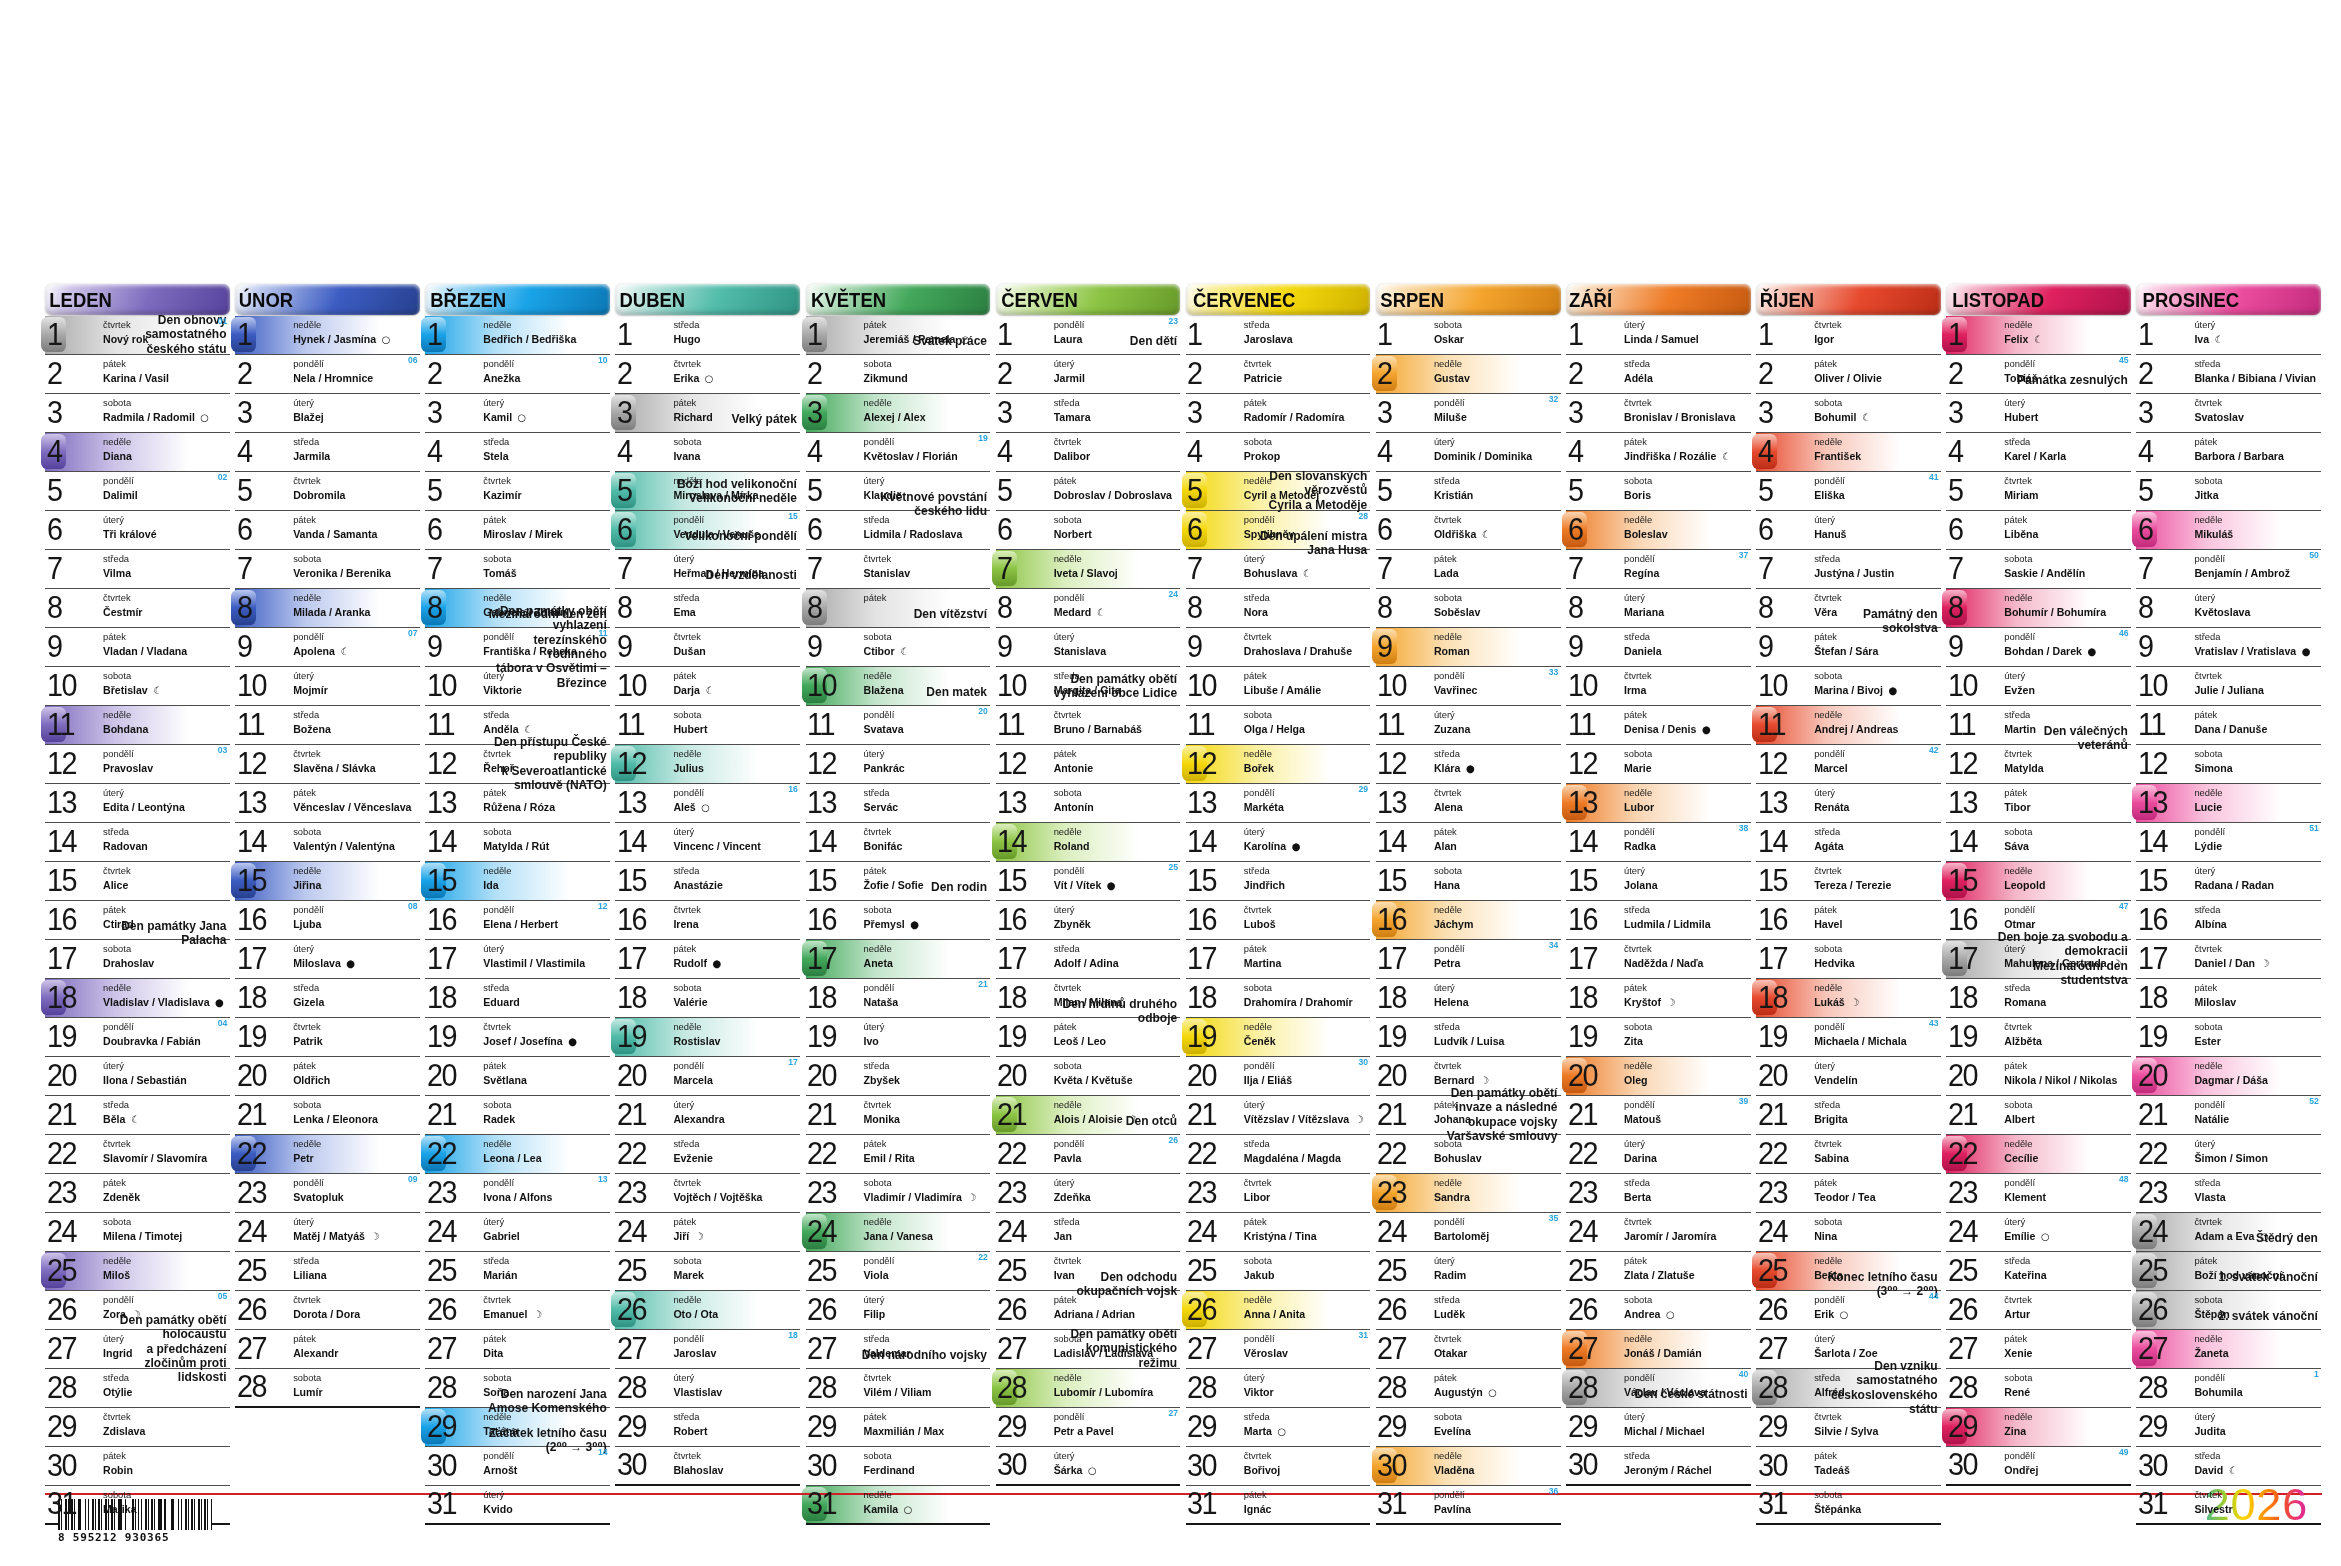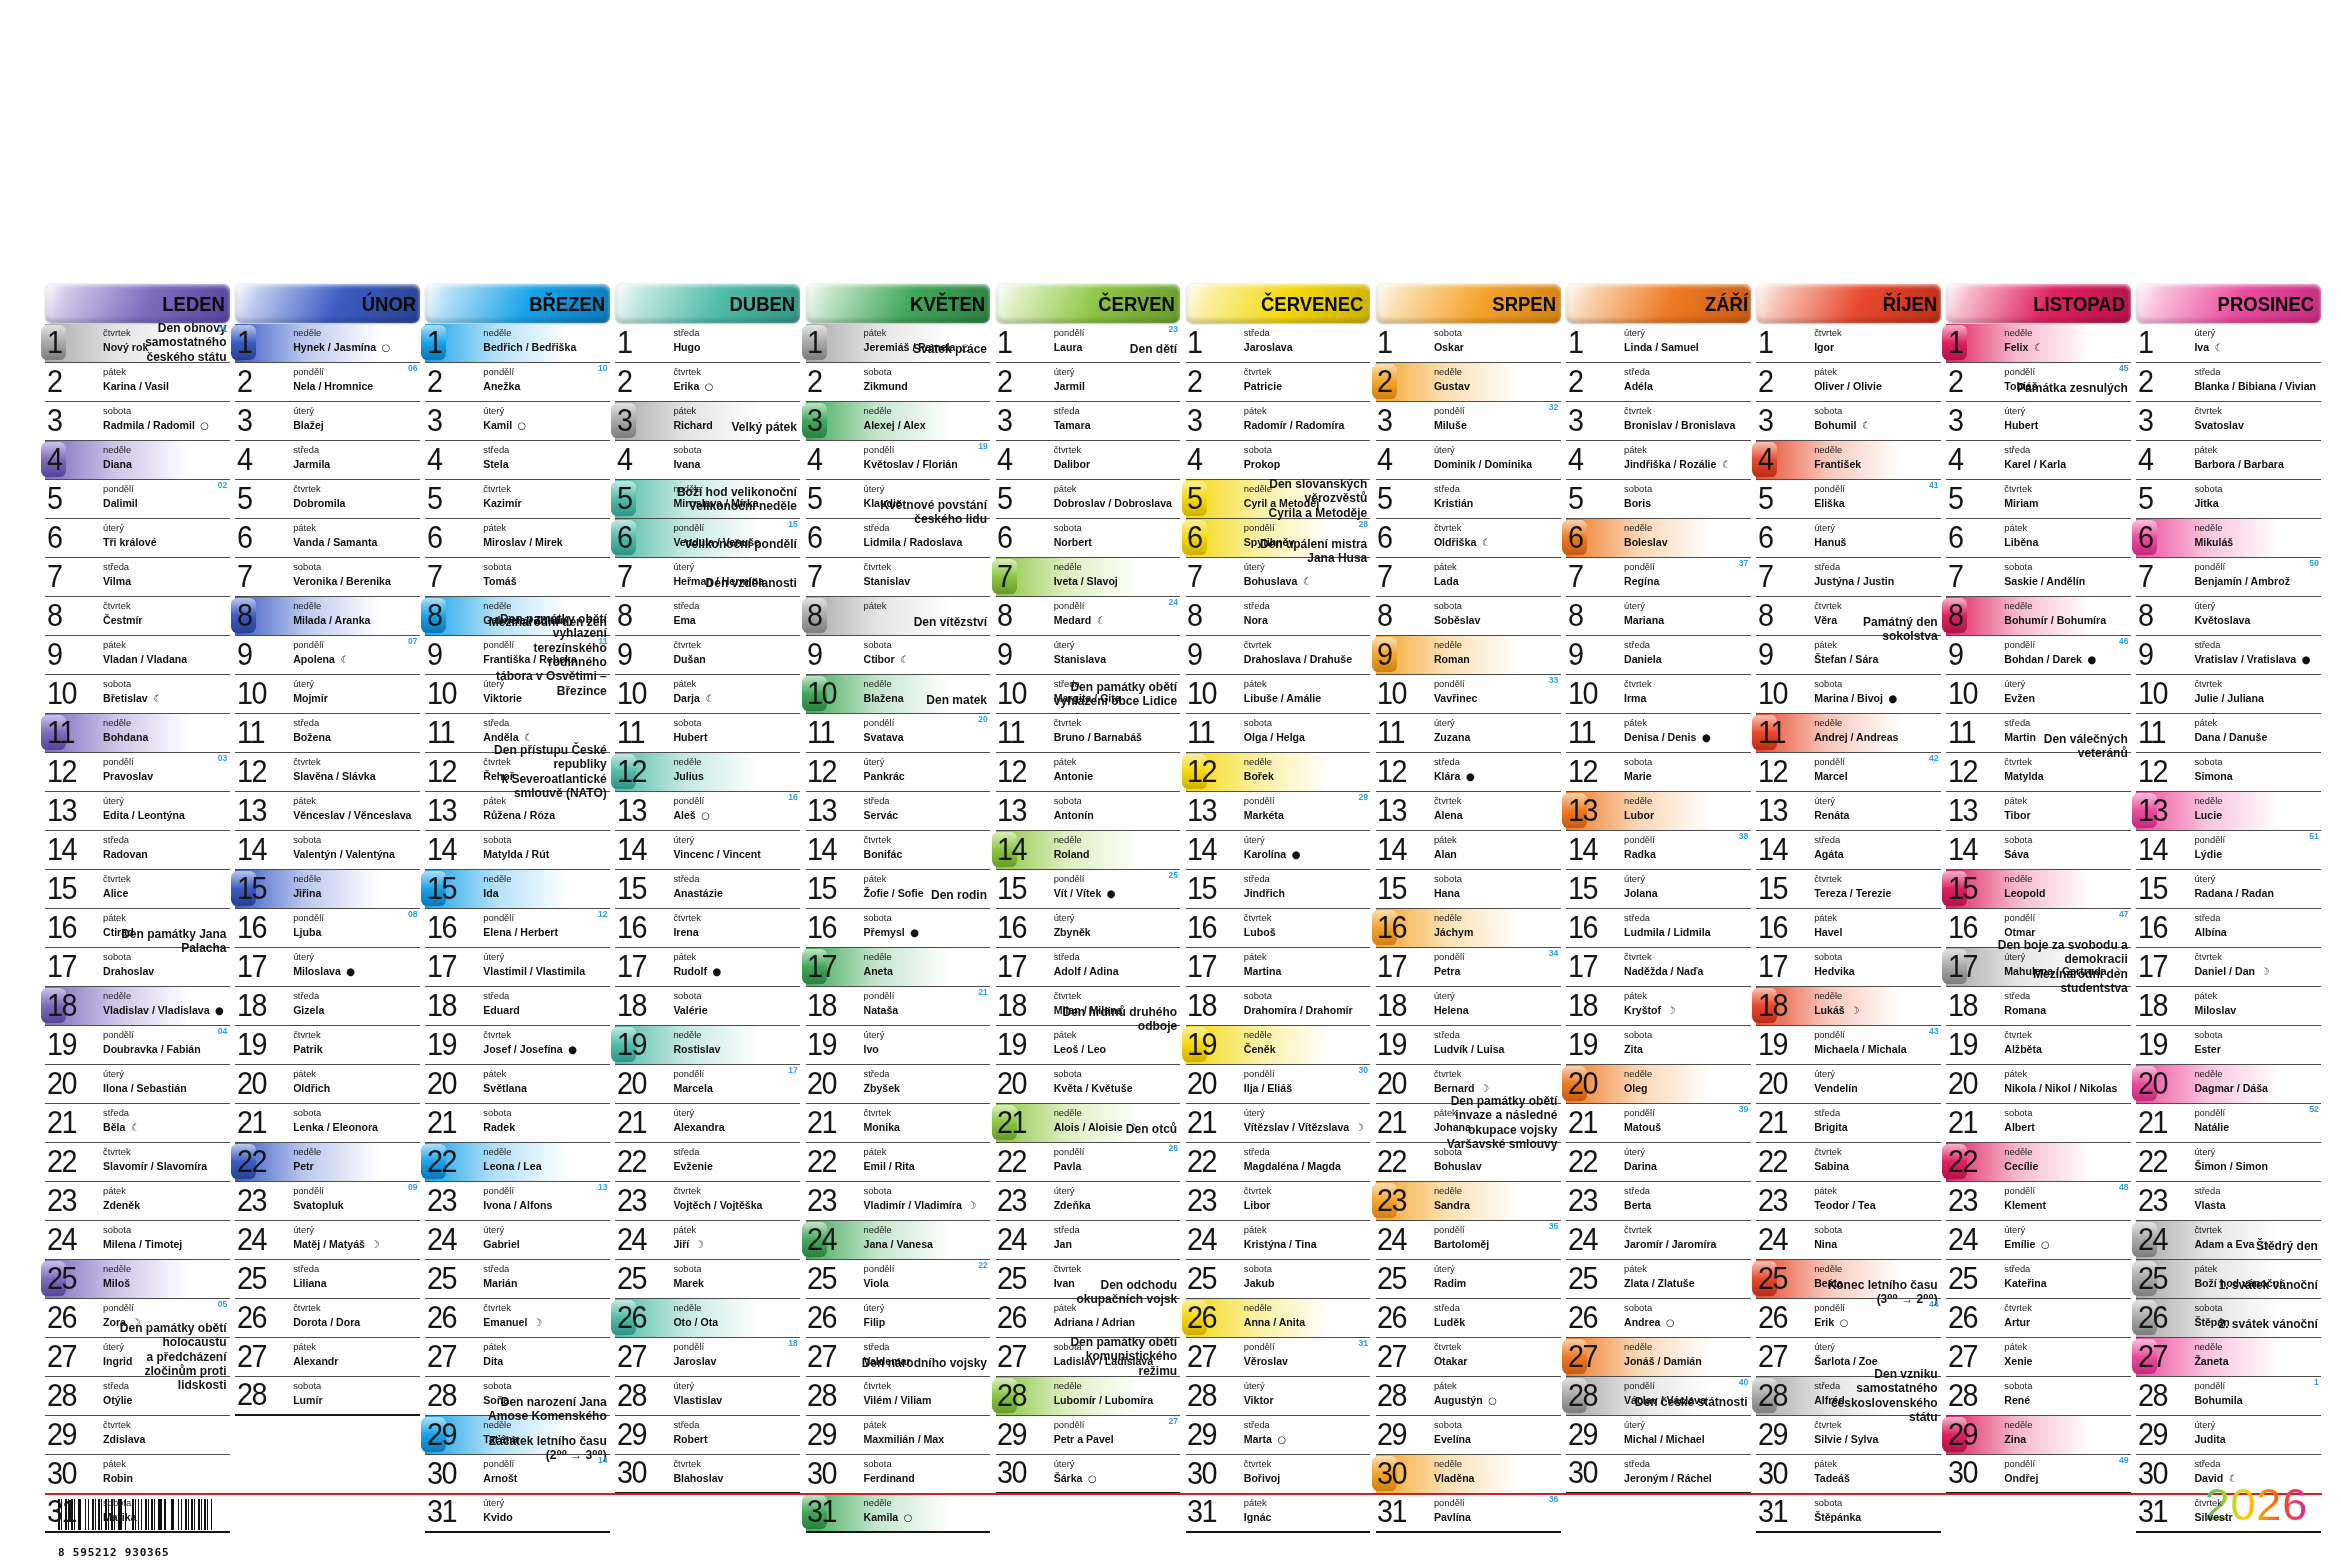--- a/index.html
+++ b/index.html
@@ -1,24 +1,24 @@
 <!DOCTYPE html>
 <html style="--gray: #a9a9a9; --grayl: #e3e3e3; --grayd: #7c7c7c; --wk: #2aa3e0; --red: #cf2027;font-size:12.5px"><head>
 <meta charset="utf-8">
 <style>
   html,body{margin:0;padding:0;background:#fff;}
   body{width:2342px;height:1567px;font-family:"Liberation Sans","DejaVu Sans",sans-serif;color:#161616;}
   .sheet{position:relative;width:2342px;height:1567px;background:#ffffff;overflow:hidden;}
   .grid{position:absolute;left:45px;top:284px;width:2276px;display:flex;gap:5.5px;}
   .month-col{flex:1 1 0;min-width:0;position:relative;}
   .month-header{
-    height:39px;border-radius:7px;
+    height:31px;border-radius:7px;
     background:linear-gradient(115deg,#ffffff 0%,var(--cl) 14%,var(--c) 55%,var(--cd) 100%);
     box-shadow:inset 0 1.6px 3.9px rgba(255,255,255,.75),inset 0 -3.1px 5.5px rgba(0,0,0,.22),0 0.8px 1.6px rgba(0,0,0,.25);
-    display:flex;align-items:center;justify-content:flex-end;
+    display:flex;align-items:center;justify-content:flex-start;
     font-size:21px;font-weight:700;color:#0b0b0b;margin-bottom:0.8px;
   }
   .mh-label{display:inline-block;transform:scaleX(.88);white-space:nowrap;}
   .days{position:relative;}
   .day-row{position:relative;height:39px;border-bottom:0.8px solid #4d4d4d;box-sizing:border-box;}
   .day-row.last{border-bottom:2.3px solid #161616;}
   .hl-c{background:linear-gradient(90deg,var(--c) 0%,var(--cl) 38%,rgba(255,255,255,0) 78%);}
   .hl-g{--c:var(--gray);--cl:var(--grayl);--cd:var(--grayd);
         background:linear-gradient(90deg,var(--gray) 0%,var(--grayl) 38%,rgba(255,255,255,0) 78%);}
   .pill{position:absolute;left:-3.9px;top:0.8px;bottom:1.6px;width:25px;border-radius:6.3px;
@@ -31,21 +31,21 @@
   .moon{margin-left:5.5px;font-weight:400;font-size:10.2px;font-family:"DejaVu Sans",sans-serif;}
   .wnum{position:absolute;top:0;right:2.3px;font-size:8.6px;font-weight:700;color:var(--wk);z-index:2;padding-left:28px;}
   .note{position:absolute;right:3.1px;top:18px;max-width:133px;text-align:right;font-size:12px;font-weight:700;
         line-height:1.2;white-space:pre-line;color:#151515;z-index:1;}
   .note.multi{top:50%;transform:translateY(-50%);}
   .redline{position:absolute;left:45px;right:20.4px;top:1493px;height:2.3px;background:var(--red);}
   .barcode{position:absolute;left:58px;top:1499px;width:154px;}
   .bars{height:31px;background:repeating-linear-gradient(90deg,
         #111 0px,#111 1.6px,#fff 1.6px,#fff 3.1px,#111 3.1px,#111 3.9px,#fff 3.9px,#fff 7px,
         #111 7px,#111 9.4px,#fff 9.4px,#fff 10.2px,#111 10.2px,#111 11px,#fff 11px,#fff 13.3px);}
-  .bnum{font-family:"DejaVu Sans Mono",monospace;font-size:11px;font-weight:700;letter-spacing:0.8px;color:#111;margin-top:16px;}
+  .bnum{font-family:"DejaVu Sans Mono",monospace;font-size:11px;font-weight:700;letter-spacing:0.8px;color:#111;margin-top:1px;}
   .year{position:absolute;right:34px;top:1479px;font-size:45px;font-weight:400;letter-spacing:0.8px;
         background:linear-gradient(90deg,#52b788 0%,#9acd32 18%,#ffd500 38%,#ff9300 58%,#f05123 75%,#e82f8a 92%,#d6268f 100%);
         -webkit-background-clip:text;background-clip:text;color:transparent;text-align:right;}
 </style>
 </head>
 <body>
 
 <div class="sheet">
   <div class="grid">
       <div class="month-col" style="--c: #7e6cbe; --cl: #cdc4e8; --cd: #55429b;">

